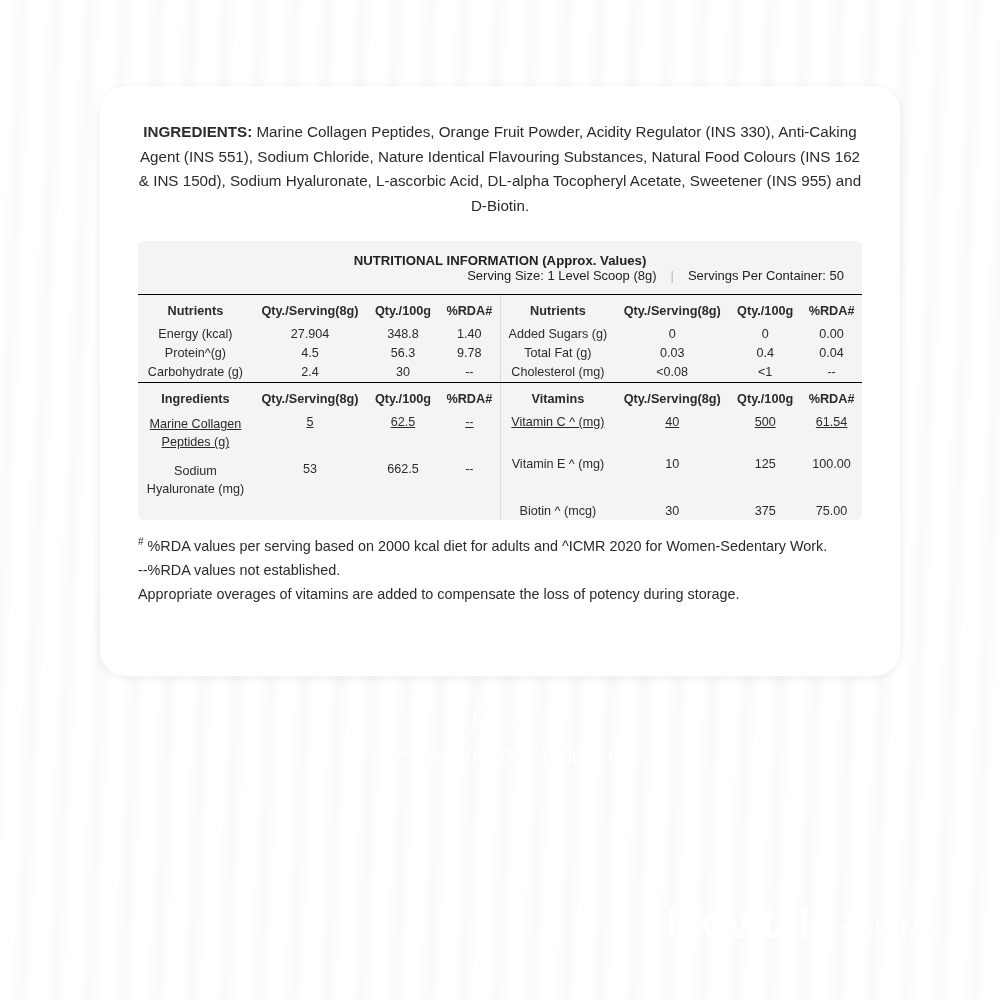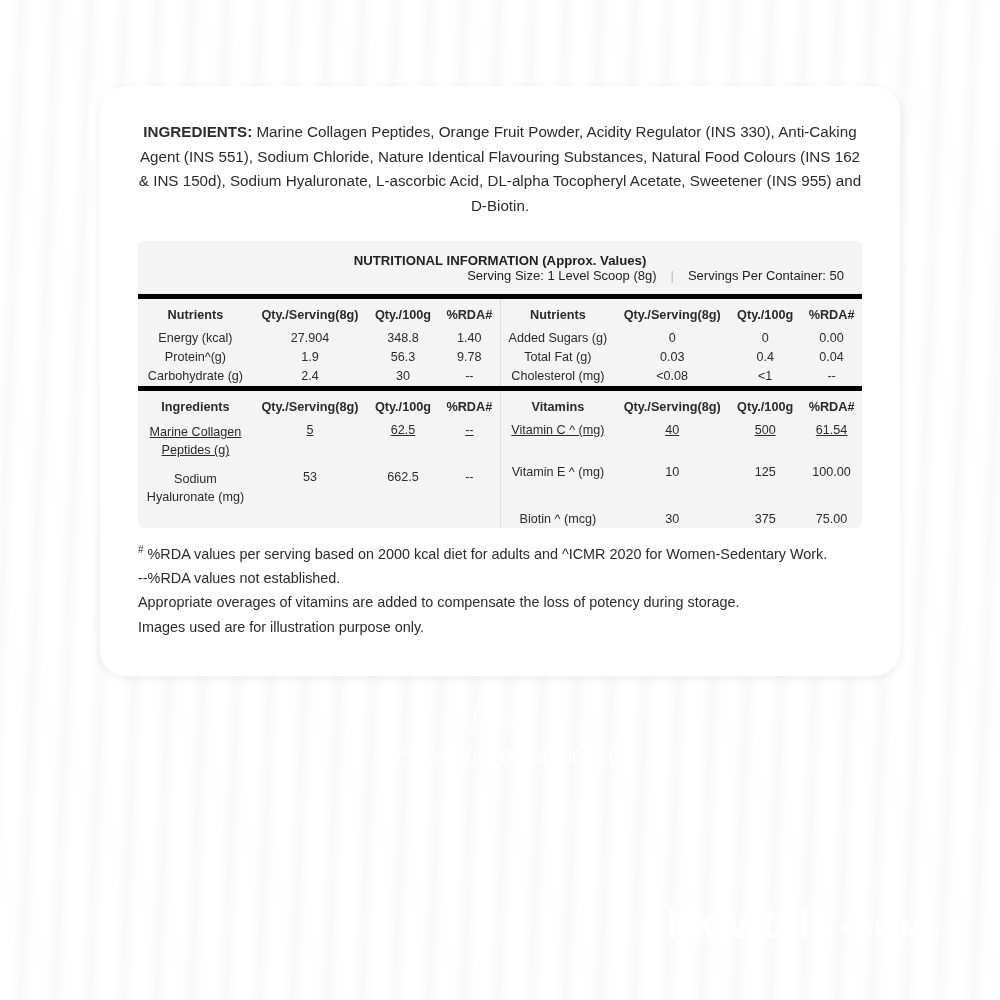--- a/index.html
+++ b/index.html
@@ -77,21 +77,21 @@
   }
   table.nt tr.hdr td {
     font-weight:bold;
     font-size:12.7px;
     padding-top:9px;
     padding-bottom:7px;
   }
   td.lbl { text-align:left; padding-left:18px; }
   td.lbl2 { text-align:left; padding-left:14px; }
   .colsep { border-left:1px solid #dcdcdc; }
-  .topline td { border-top:5px solid #000000; }
+  .topline td { border-top:1px solid #000000; }
   .block-pad-bottom td { padding-bottom:10px; }
   .block-pad-top td { padding-top:4px;text-decoration:underline; }
 
   .footnotes {
     margin-top:14px;
     font-size:14.4px;
     line-height:1.68;
     color:#2b2b2b;
   }
   .footnotes .sup { font-size:10px; vertical-align:super; }
@@ -168,21 +168,21 @@
         <td>27.904</td>
         <td>348.8</td>
         <td>1.40</td>
         <td class="lbl2 colsep">Added Sugars (g)</td>
         <td>0</td>
         <td>0</td>
         <td>0.00</td>
       </tr>
       <tr>
         <td class="lbl">Protein^(g)</td>
-        <td>1.9</td>
+        <td>4.5</td>
         <td>56.3</td>
         <td>9.78</td>
         <td class="lbl2 colsep">Total Fat (g)</td>
         <td>0.03</td>
         <td>0.4</td>
         <td>0.04</td>
       </tr>
       <tr>
         <td class="lbl">Carbohydrate (g)</td>
         <td>2.4</td>
@@ -239,21 +239,20 @@
         <td>75.00</td>
       </tr>
     </tbody>
       </table>
   </div>
 
   <div class="footnotes">
     <div><span class="sup">#</span><span> %RDA values per serving based on 2000 kcal diet for adults and ^ICMR 2020 for Women-Sedentary Work.</span></div>
     <div>--%RDA values not established.</div>
     <div>Appropriate overages of vitamins are added to compensate the loss of potency during storage.</div>
-    <div>Images used are for illustration purpose only.</div>
   </div>
 </div>
 
 <div class="fssai-wrap">
   <div class="fssai-logo">fssai</div>
   <div class="fssai-lic">Lic. No.10015064000576</div>
 </div>
 
 <div class="brand">
   <span class="hk">hk vitals</span>

